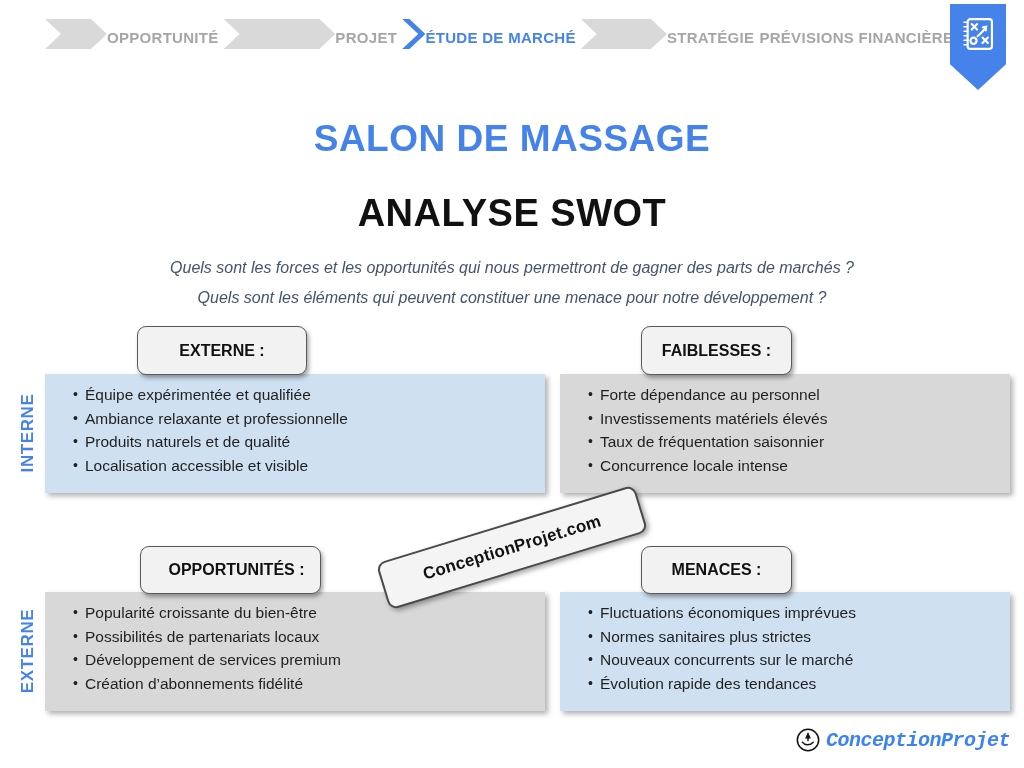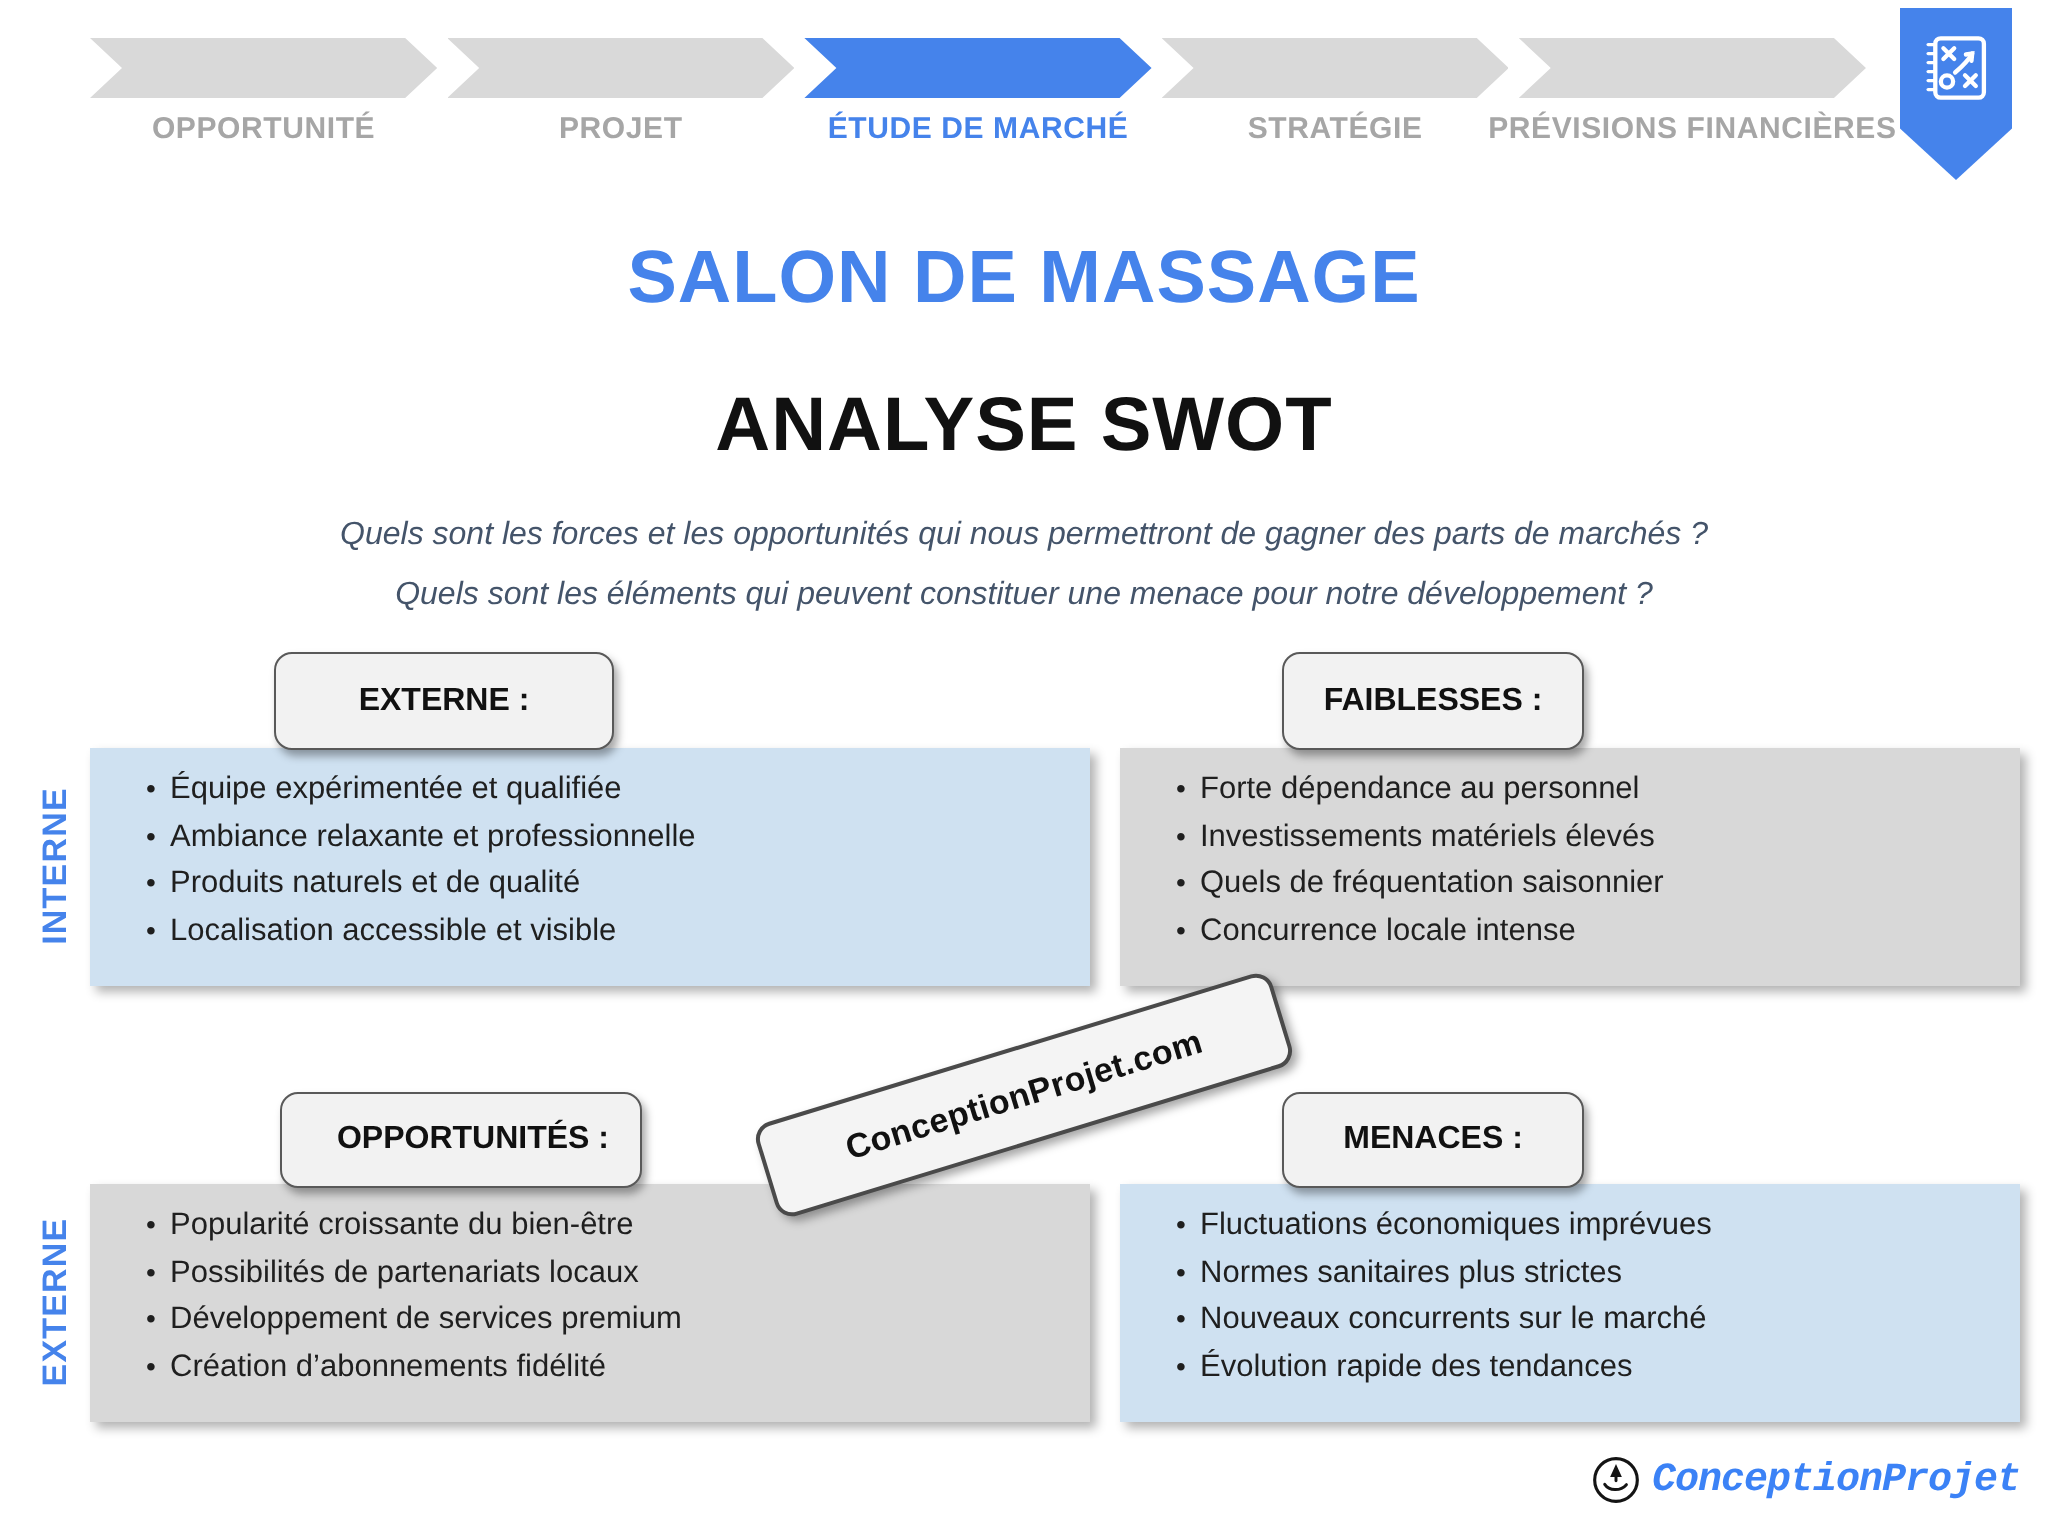--- a/index.html
+++ b/index.html
@@ -3,21 +3,21 @@
 <meta charset="utf-8">
 <style>
   html,body{margin:0;padding:0;background:#888;}
   .slide{
     position:relative;width:1024px;height:768px;background:#ffffff;
     font-family:"Liberation Sans",sans-serif;overflow:hidden;margin:0 auto;
   }
 
   
   .steps{position:absolute;left:45px;top:19px;width:888px;display:flex;gap:5px;}
-  .step{flex:1 1 0;display:flex;flex-direction:column;align-items:center;min-width:0;}
+  .step{flex:1 1 0;display:flex;flex-direction:row;align-items:center;min-width:0;}
   .chev{
     width:100%;height:30px;background:var(--step-gray,#D9D9D9);
     clip-path:polygon(0 0,calc(100% - 16px) 0,100% 50%,calc(100% - 16px) 100%,0 100%,16px 50%);
   }
   .step.active .chev{background:var(--accent-blue,#4583EB);}
   .step-label{
     margin-top:7px;font-size:15px;font-weight:bold;color:var(--step-label,#A6A6A6);
     white-space:nowrap;letter-spacing:.3px;
   }
   .step.active .step-label{color:var(--accent-blue,#4583EB);}
@@ -171,21 +171,21 @@
       <li>Équipe expérimentée et qualifiée</li>
       <li>Ambiance relaxante et professionnelle</li>
       <li>Produits naturels et de qualité</li>
       <li>Localisation accessible et visible</li>
     </ul>
   </div>
   <div class="panel gray p-faiblesses">
     <ul>
       <li>Forte dépendance au personnel</li>
       <li>Investissements matériels élevés</li>
-      <li>Quels de fréquentation saisonnier</li>
+      <li>Taux de fréquentation saisonnier</li>
       <li>Concurrence locale intense</li>
     </ul>
   </div>
   <div class="panel gray p-opportunites">
     <ul>
       <li>Popularité croissante du bien-être</li>
       <li>Possibilités de partenariats locaux</li>
       <li>Développement de services premium</li>
       <li>Création d’abonnements fidélité</li>
     </ul>

